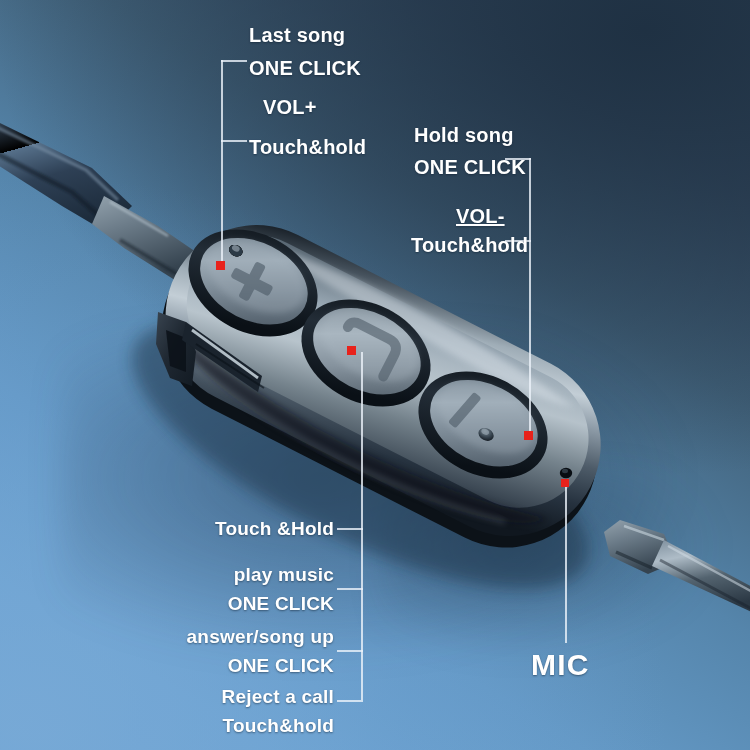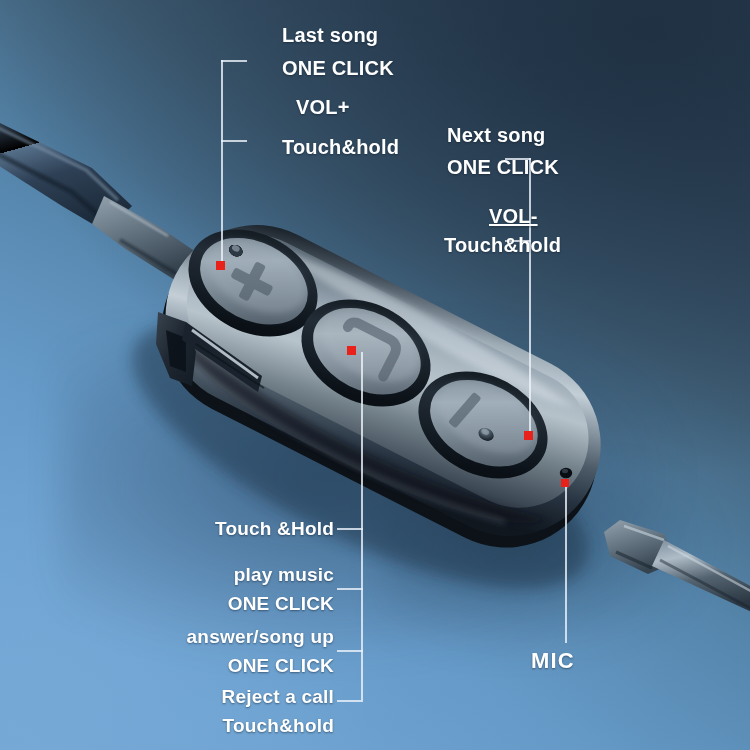--- a/index.html
+++ b/index.html
@@ -68,23 +68,23 @@
   .lbl {
     position: absolute;
     color: #ffffff;
     font-weight: bold;
     letter-spacing: 0.2px;
     white-space: nowrap;
     text-shadow: 0 1px 2px rgba(12,28,44,0.50);
     pointer-events: none;
   }
   .lbl.r { text-align: right; }
-  .s20 { font-size: 20px; margin-left: 33px; }
+  .s20 { font-size: 20px; }
   .s19 { font-size: 19px; }
-  .s30 { font-size: 22px; letter-spacing: 1.2px; }
+  .s30 { font-size: 30px; letter-spacing: 1.2px; }
 </style>
 </head>
 <body>
 
 <div id="stage">
 
   <div class="surface-shadow"></div>
   <div class="surface-shadow b"></div>
 
   <div class="device-wrap">
@@ -288,21 +288,21 @@
   <div class="marker" style="left:347px; top:346px;"></div>
 
   <div class="leader v" style="left:565px; top:483px; height:160px;"></div>
   <div class="marker sm" style="left:561px; top:479px;"></div>
 
   <div class="lbl s20" style="left:249px; top:24px;">Last song</div>
   <div class="lbl s20" style="left:249px; top:57px;">ONE CLICK</div>
   <div class="lbl s20" style="left:263px; top:96px;">VOL+</div>
   <div class="lbl s20" style="left:249px; top:136px;">Touch&amp;hold</div>
 
-  <div class="lbl s20" style="left:414px; top:124px;">Next song</div>
+  <div class="lbl s20" style="left:414px; top:124px;">Hold song</div>
   <div class="lbl s20" style="left:414px; top:156px;">ONE CLICK</div>
   <div class="lbl s20" style="left:456px; top:205px;text-decoration:underline;">VOL-</div>
   <div class="lbl s20" style="left:411px; top:234px;">Touch&amp;hold</div>
 
   <div class="lbl s19 r" style="left:0; width:334px; top:564px;">play music</div>
 
   <div class="lbl s19 r" style="left:0; width:334px; top:518px;">Touch &amp;Hold</div>
   <div class="lbl s19 r" style="left:0; width:334px; top:593px;">ONE CLICK</div>
 
   <div class="lbl s19 r" style="left:0; width:334px; top:626px;">answer/song up</div>

